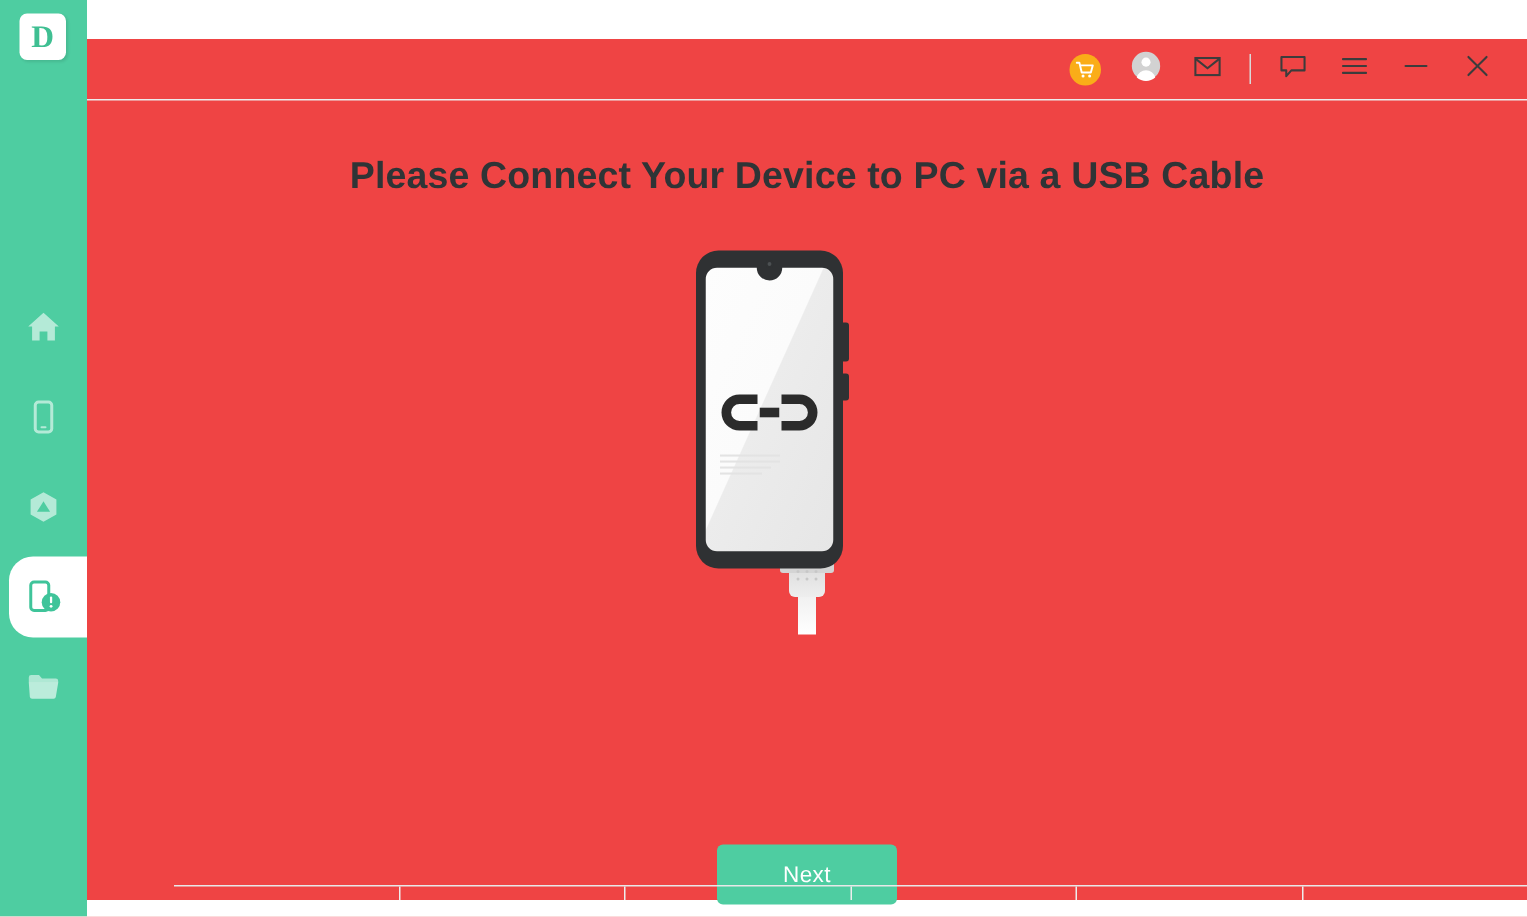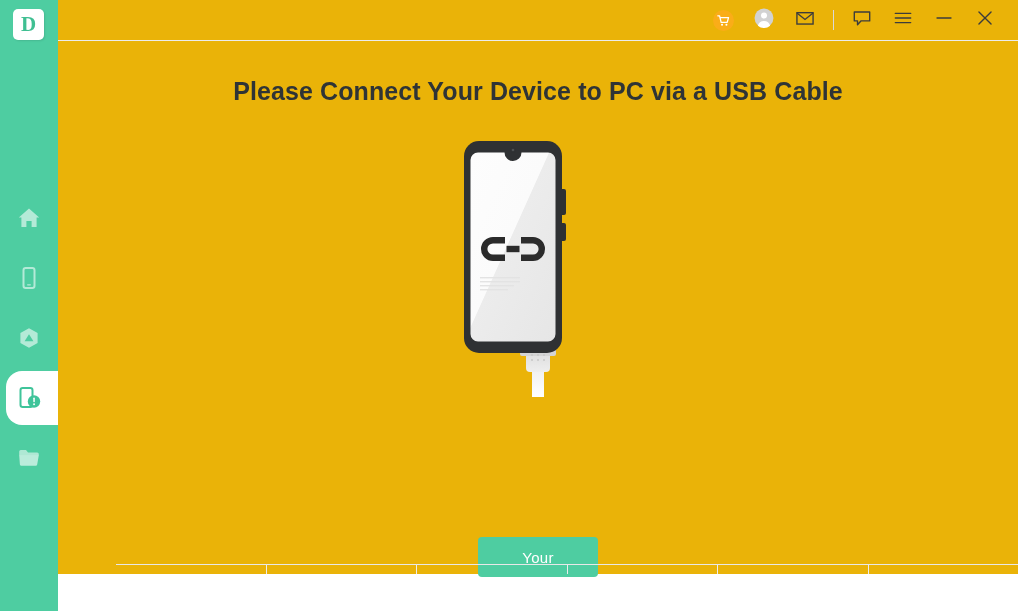--- a/index.html
+++ b/index.html
@@ -84,23 +84,24 @@
     background: #ffffff;
     border-radius: 16px 0 0 16px;
     z-index: 1;
   }
 
   
   .main {
     position: relative;
     flex: 1 1 auto;
     height: 574px;
-    background: #eab308;
+    background: #ef4444;
     display: flex;
     flex-direction: column;
+    margin-top: 26px;
   }
 
   
   .header {
     position: relative;
     height: 41px;
     flex: 0 0 41px;
     border-bottom: 1px solid #ececec;
     display: flex;
     align-items: center;
@@ -401,21 +402,21 @@
           <g fill="#2b2b2b">
             <path d="M57 106 H45 a12 12 0 0 0 0 24 H57 v-6.4 H45
                      a5.6 5.6 0 0 1 0 -11.2 H57 Z"></path>
             <path d="M73 106 H85 a12 12 0 0 1 0 24 H73 v-6.4 H85
                      a5.6 5.6 0 0 0 0 -11.2 H73 Z"></path>
             <rect x="58.5" y="114.8" width="13" height="6.4"></rect>
           </g>
         </svg>
       </div>
 
-      <button class="next-btn">Your</button>
+      <button class="next-btn">Next</button>
 
     </div>
 
     <div class="bottom-bar">
       <div class="bb-cell"></div>
       <div class="bb-cell"></div>
       <div class="bb-cell"></div>
       <div class="bb-cell"></div>
       <div class="bb-cell"></div>
       <div class="bb-cell"></div>

